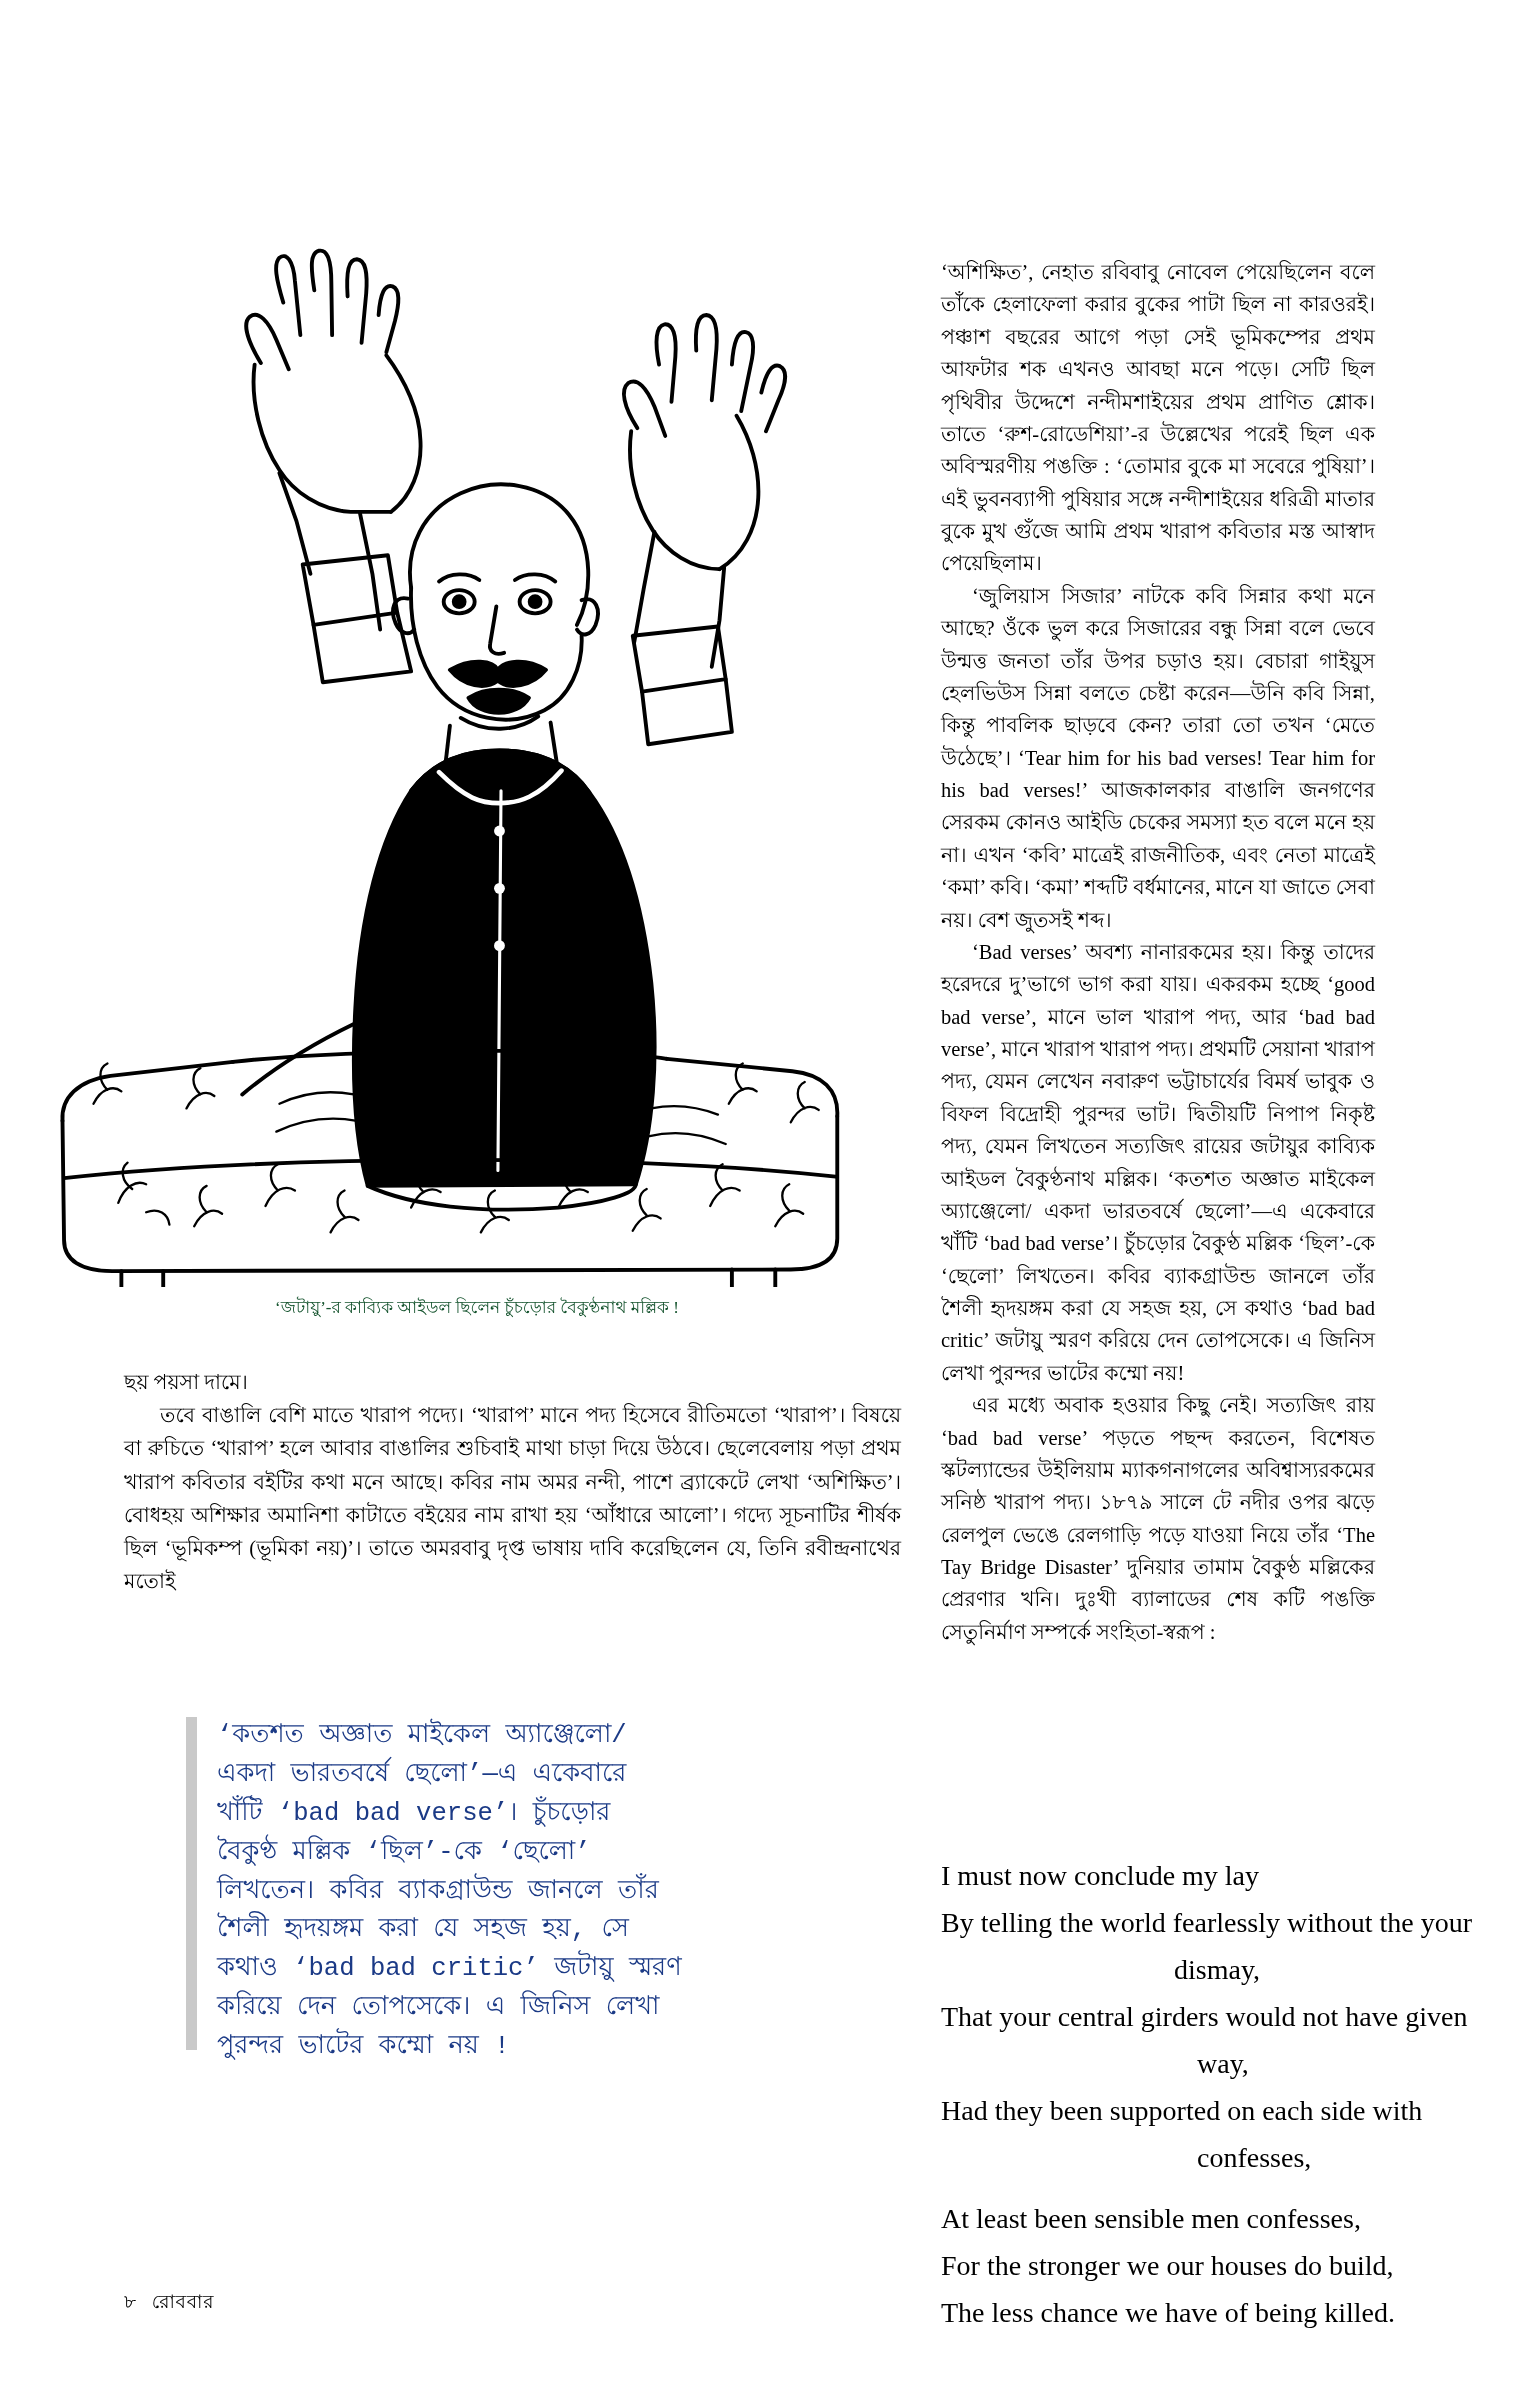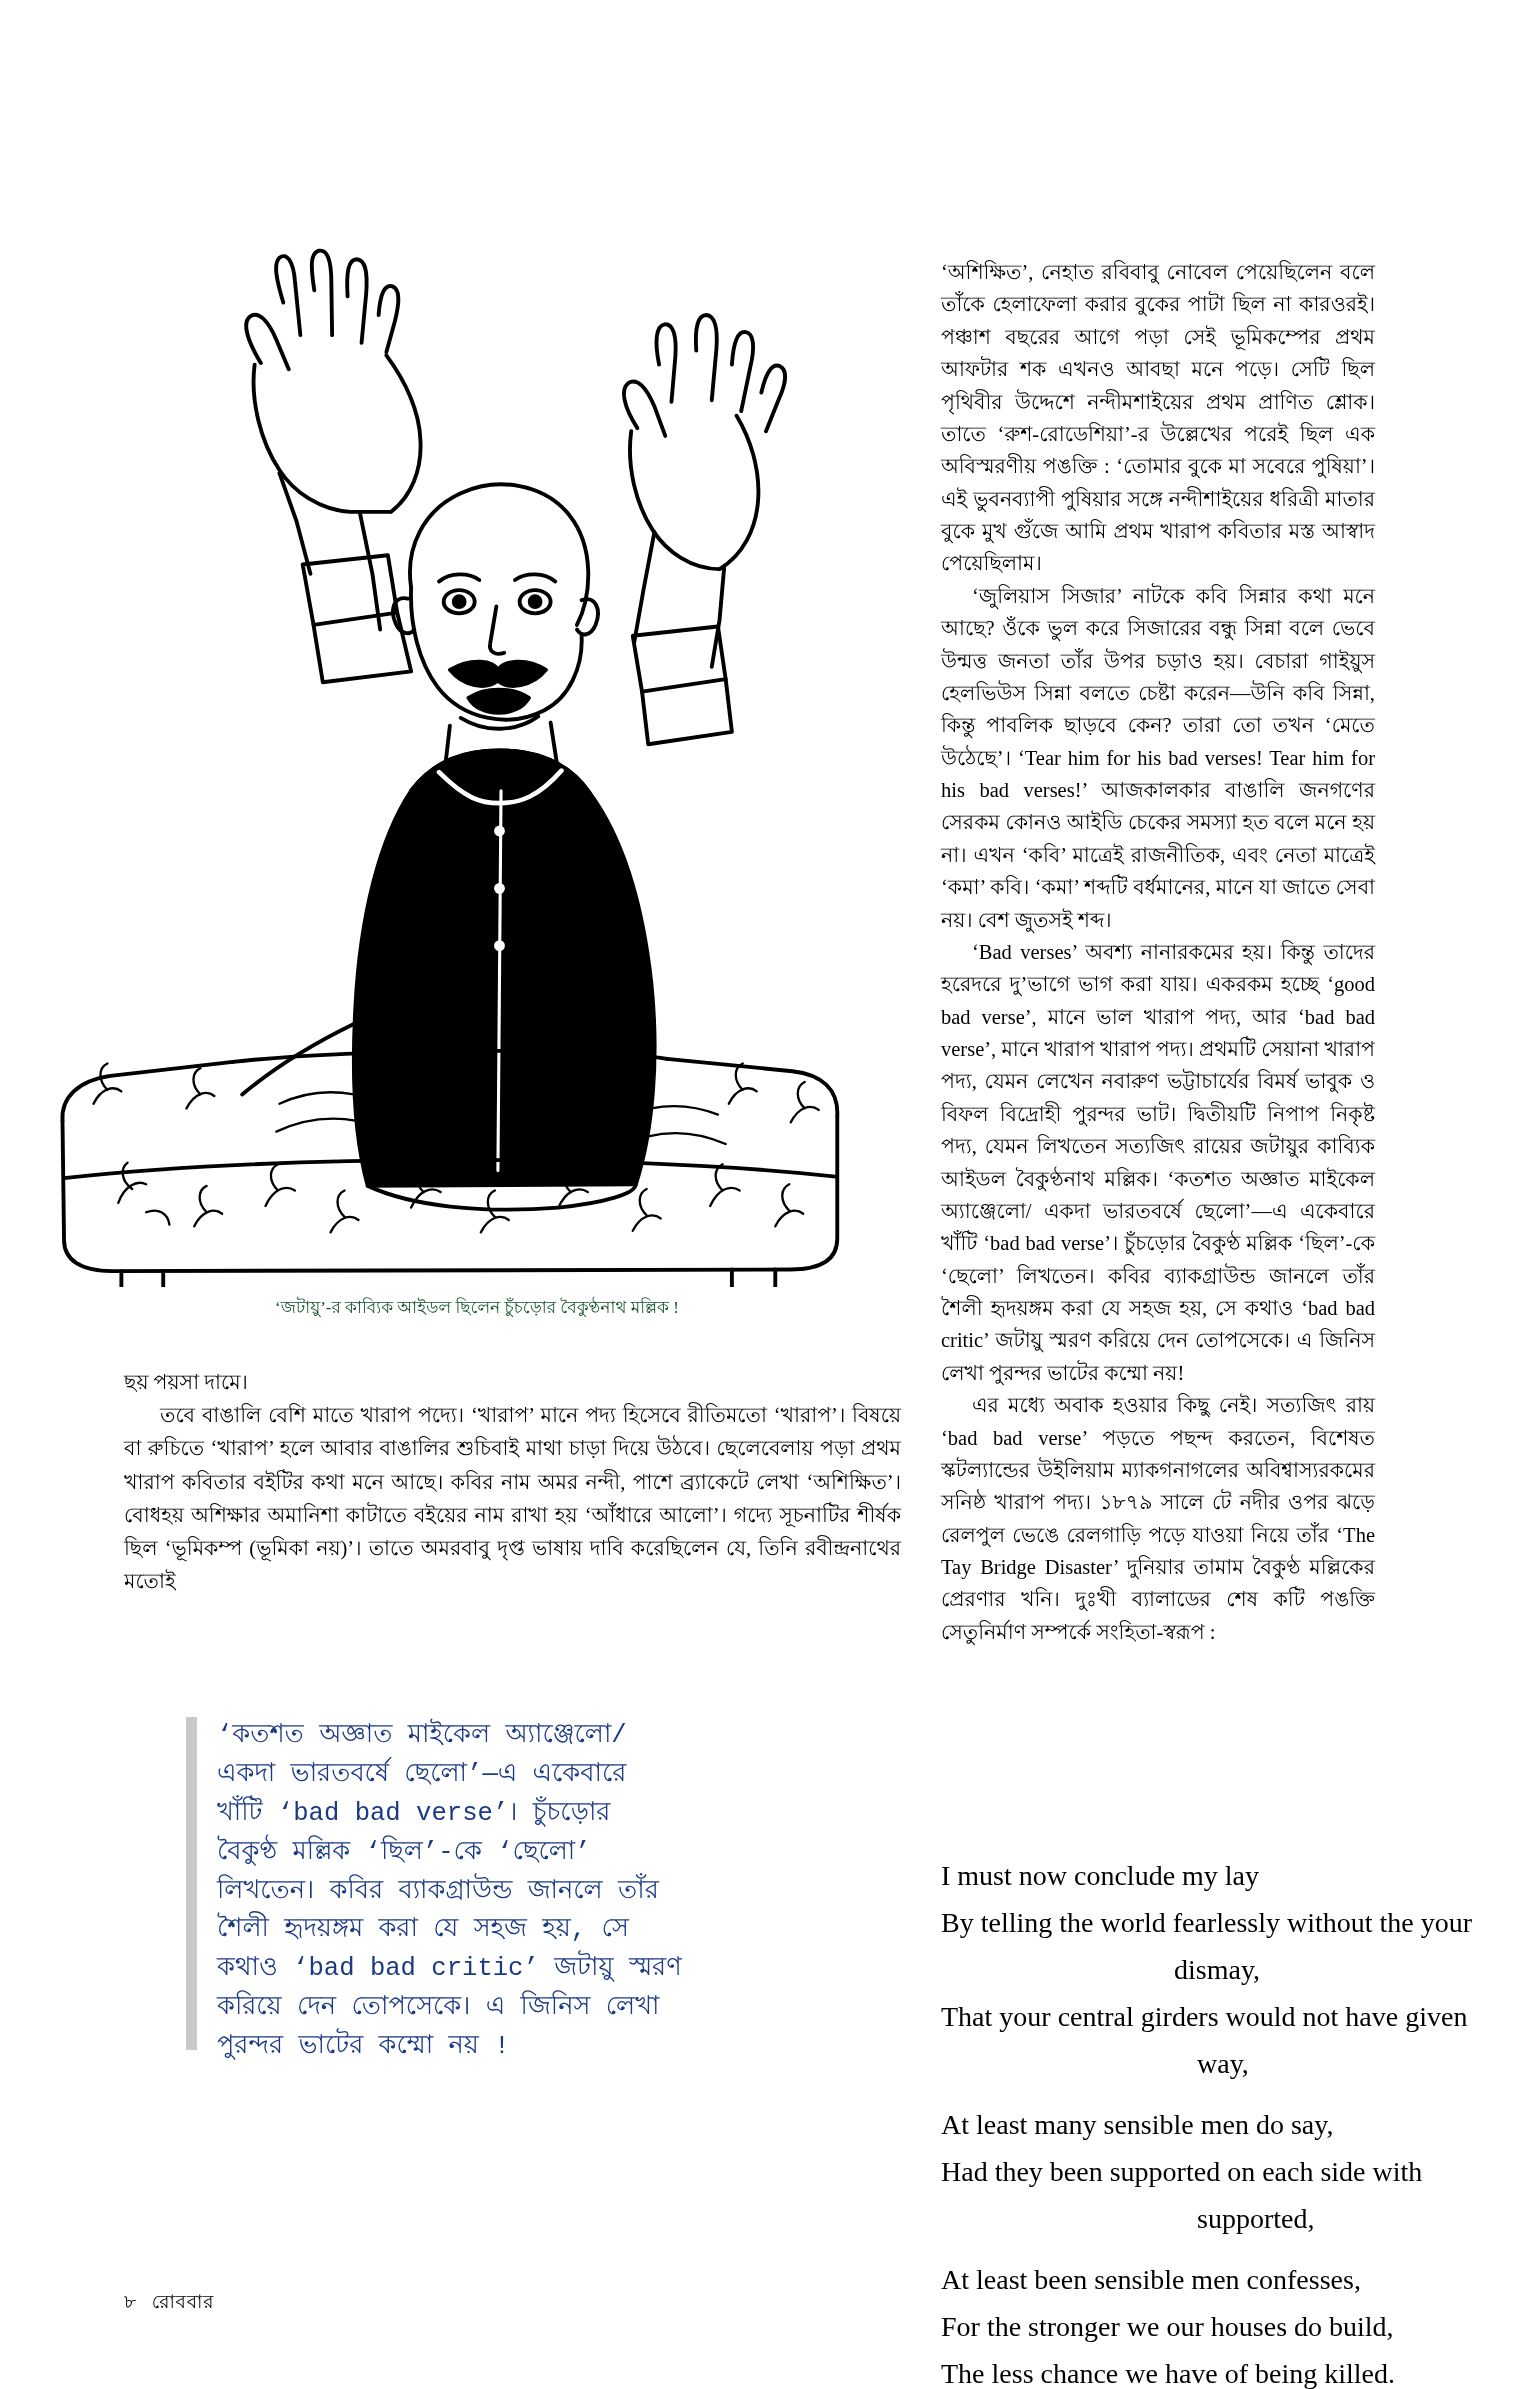--- a/index.html
+++ b/index.html
@@ -245,23 +245,22 @@
 
   <div class="pullquote-bar"></div>
   <div class="pullquote">‘কতশত অজ্ঞাত মাইকেল অ্যাঞ্জেলো/ একদা ভারতবর্ষে ছেলো’—এ একেবারে খাঁটি ‘bad bad verse’। চুঁচড়োর বৈকুণ্ঠ মল্লিক ‘ছিল’-কে ‘ছেলো’ লিখতেন। কবির ব্যাকগ্রাউন্ড জানলে তাঁর শৈলী হৃদয়ঙ্গম করা যে সহজ হয়, সে কথাও ‘bad bad critic’ জটায়ু স্মরণ করিয়ে দেন তোপসেকে। এ জিনিস লেখা পুরন্দর ভাটের কম্মো নয় !</div>
 
   <div class="poem">
     <div class="line">I must now conclude my lay</div>
     <div class="line">By telling the world fearlessly without the your</div>
     <div class="line ind1">dismay,</div>
     <div class="line">That your central girders would not have given</div>
     <div class="line ind2">way,</div>
-    <div class="line gap">At least many sensible men do say,</div>
     <div class="line">Had they been supported on each side with</div>
-    <div class="line ind3">supported,</div>
+    <div class="line ind3">confesses,</div>
     <div class="line gap">At least been sensible men confesses,</div>
     <div class="line">For the stronger we our houses do build,</div>
     <div class="line">The less chance we have of being killed.</div>
   </div>
 
   <div class="footer">
     <span class="pagenum">৮</span>
     <span>রোববার</span>
   </div>
 

